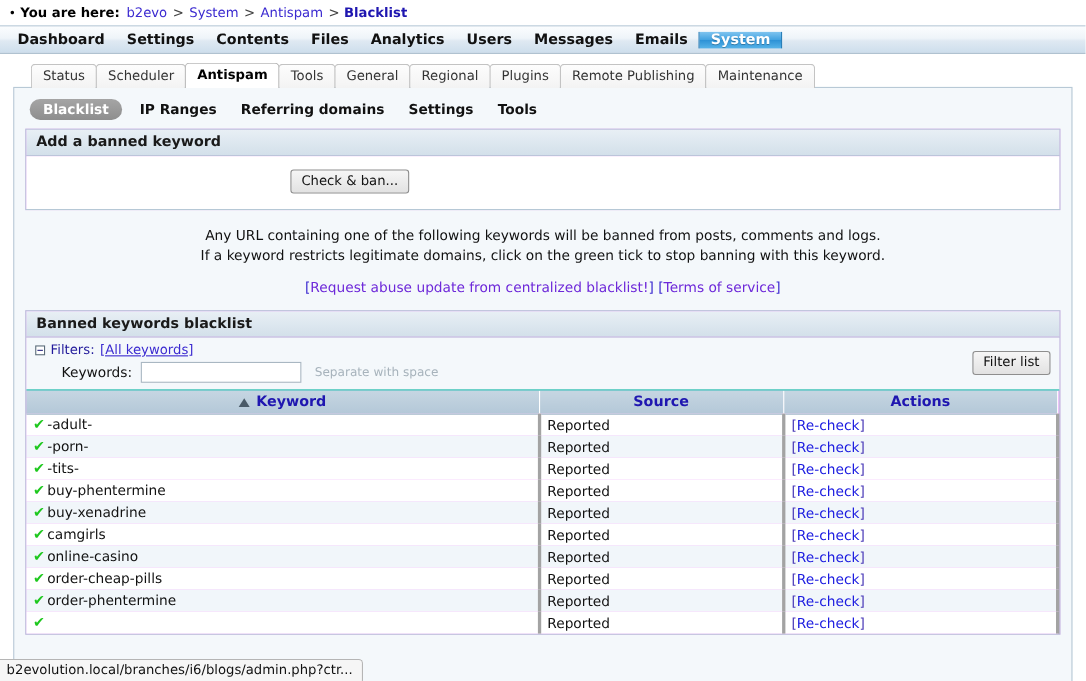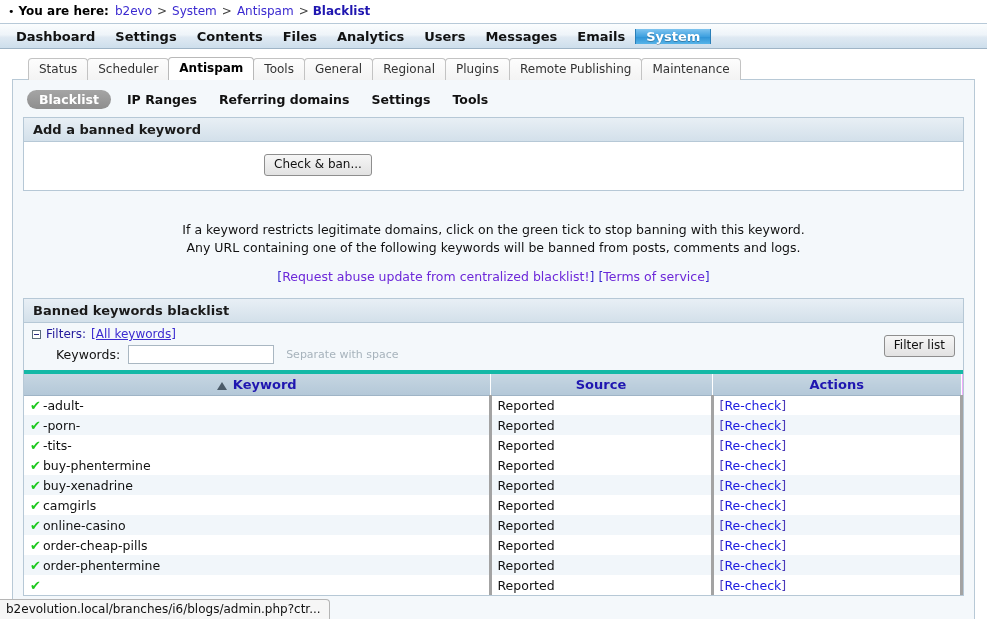--- a/index.html
+++ b/index.html
@@ -146,21 +146,21 @@
     border-radius: 10px;
     padding: 2px 12px;
     margin-right: 16px;
     margin-left: -4px;
   }
 
   
   .block {
     border: 1px solid #b6c8d6;
     background: #f0abfc;
-    margin-bottom: 16px;
+    margin-bottom: 0;
   }
   .block-header {
     background: linear-gradient(to bottom, #e8eff5 0%, #d3e0ea 100%);
     border-bottom: 1px solid #b6c8d6;
     padding: 4px 9px;
     font-weight: bold;
     font-size: 13px;
     color: #1a1a1a;
   }
   .block-body {
@@ -219,21 +219,21 @@
   #notes .note-links a {
     color: #6d28d9;
     text-decoration: none;
   }
   #notes .bracket { color: #3b2ad0; }
 
   
   #filters-area {
     background: #f4f8fb;
     padding: 4px 8px 6px 8px;
-    border-bottom: 4px solid #14b8a6;
+    border-bottom: 1px solid #14b8a6;
     position: relative;
   }
   .filters-line {
     display: flex;
     align-items: center;
     font-size: 12px;
     margin-bottom: 4px;
   }
   .collapse-icon {
     display: inline-block;
@@ -403,22 +403,22 @@
       <div class="block-header">Add a banned keyword</div>
       <div class="block-body">
         <div class="form-row" style="margin-bottom:0;">
           <div class="form-label"></div>
           <button class="btn" id="check-ban-button">Check &amp; ban...</button>
         </div>
       </div>
     </div>
 
     <div id="notes">
+      <div>Any URL containing one of the following keywords will be banned from posts, comments and logs.</div>
       <div>If a keyword restricts legitimate domains, click on the green tick to stop banning with this keyword.</div>
-      <div>Any URL containing one of the following keywords will be banned from posts, comments and logs.</div>
       <div class="note-links">
         <span class="bracket">[</span><a href="#">Request abuse update from centralized blacklist!</a><span class="bracket">]</span>
         <span class="bracket">[</span><a href="#">Terms of service</a><span class="bracket">]</span>
       </div>
     </div>
 
     <div class="block">
       <div class="block-header">Banned keywords blacklist</div>
 
       <div id="filters-area">

